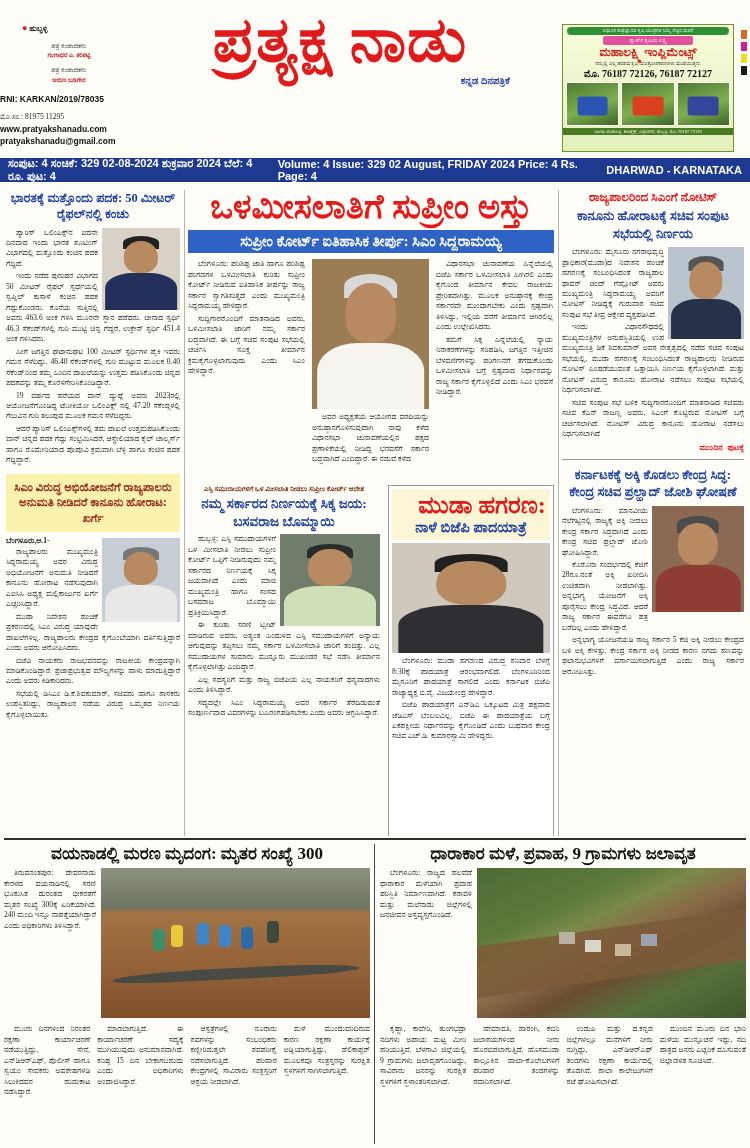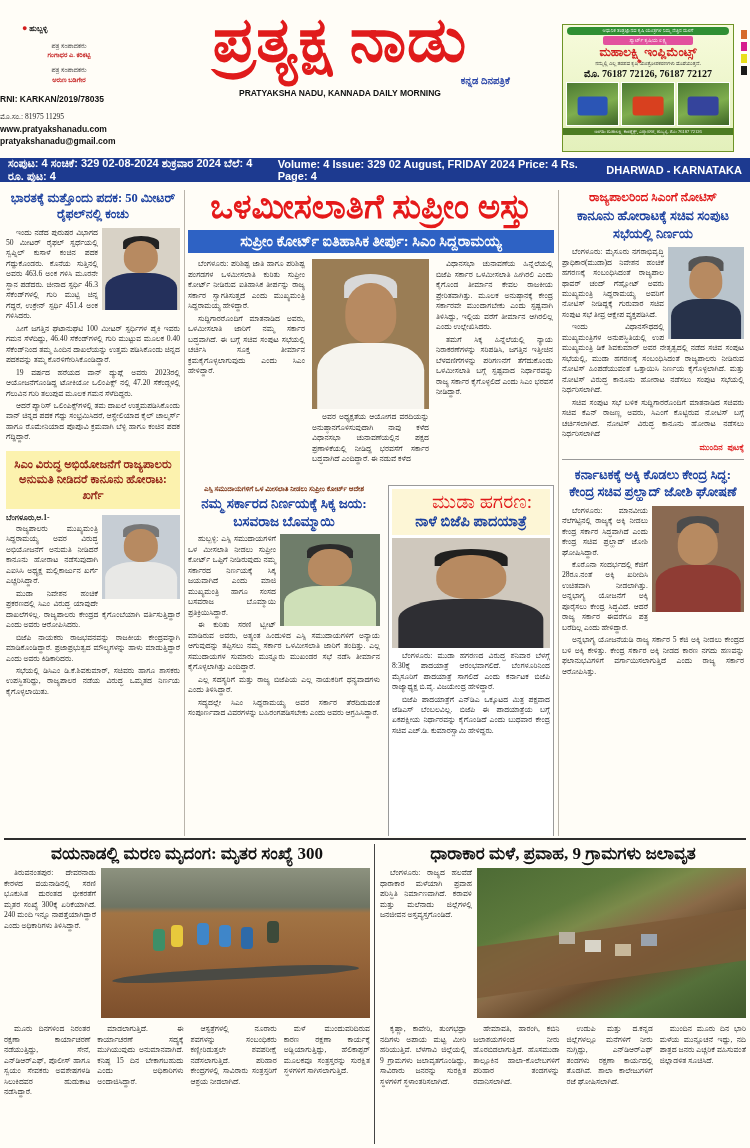--- a/index.html
+++ b/index.html
@@ -71,21 +71,21 @@
   .lead-cols{display:flex;gap:7px;height:218px;overflow:hidden;}
   .lead-col{width:117px;}
   .cm-photo{width:117px;height:150px;margin-bottom:3px;--pbg:#9a7d55;--shirt:#f6f4ee;--hair:#d8d8d8;}
   .mid-row{display:flex;gap:8px;margin-top:8px;height:372px;overflow:hidden;}
   .bommai{width:192px;}
   .kicker{color:#7a3010;font-weight:bold;font-size:7px;text-align:center;margin-bottom:2px;}
   .bommai-head{color:#1a3f9e;font-weight:bold;font-size:13.5px;line-height:1.3;text-align:center;margin:0 0 4px;}
   .bommai-photo{float:right;width:100px;height:92px;margin:0 0 3px 4px;--pbg:#6f7d6a;--shirt:#cfe0b8;--hair:#2b2b2b;}
   .muda{width:158px;border:1px solid #9a9a9a;padding:3px;background:#fff;}
   .muda-head{background:#fdf6d6;text-align:center;padding:3px 1px 4px;}
-  .muda-l1{color:#e01a1a;font-weight:normal;font-size:19px;line-height:1.1;display:block;margin-left:22px;}
+  .muda-l1{color:#e01a1a;font-weight:bold;font-size:24px;line-height:1.1;display:block;margin-left:22px;}
   .muda-l2{color:#1a3f9e;font-weight:bold;font-size:14.5px;line-height:1.2;display:block;}
   .muda-photo{width:100%;height:110px;margin:3px 0;--pbg:#cfc8bd;--shirt:#2e2e33;--hair:#20201f;}
   
   .col-right{position:absolute;left:562px;top:190px;width:182px;height:646px;overflow:hidden;}
   .h-red{color:#e01a1a;font-weight:bold;font-size:12px;text-align:center;margin:0 0 2px;}
   .h-blue2{color:#1a3f9e;font-weight:bold;font-size:13px;line-height:1.35;text-align:center;margin:0 0 5px;}
   .dks-photo{float:right;width:76px;height:92px;margin:0 0 3px 4px;--pbg:#b9c4cc;--shirt:#27324a;--hair:#555;}
   .cont{color:#e01a1a;font-weight:bold;font-size:8px;text-align:right;font-family:Liberation Mono, monospace;}
   .rule{border:none;border-top:1px solid #999;margin:6px 0;}
   .joshi-photo{float:right;width:92px;height:106px;margin:0 0 3px 4px;--pbg:#8a6a52;--shirt:#8f3c34;--hair:#4c4c4c;}
@@ -127,21 +127,20 @@
       </div>
       <div class="rni">RNI: KARKAN/2019/78035</div>
       <div class="ph">ಮೊ.ಸಂ.: 81975 11295</div>
       <div class="web">www.pratyakshanadu.com</div>
       <div class="mail">pratyakshanadu@gmail.com</div>
     </div>
 
     <div class="title-wrap">
       <div class="np-title">ಪ್ರತ್ಯಕ್ಷ ನಾಡು</div>
       <span class="sub-kn">ಕನ್ನಡ ದಿನಪತ್ರಿಕೆ</span>
-      <span class="sub-en">PRATYAKSHA NADU, KANNADA DAILY MORNING</span>
     </div>
 
     <div class="ad">
       <div class="ad-top">ಆಧುನಿಕ ತಂತ್ರಜ್ಞಾನದ ಕೃಷಿ ಯಂತ್ರಗಳ ನಿಮ್ಮ ನೆಚ್ಚಿನ ಮಳಿಗೆ</div>
       <div class="ad-ribbon">ಸ್ಮಾರ್ಟ್ ಕೃಷಿಯ ಲಕ್ಷ್ಯ</div>
       <div class="ad-name">ಮಹಾಲಕ್ಷ್ಮಿ ಇಂಪ್ಲಿಮೆಂಟ್ಸ್</div>
       <div class="ad-desc">ನಮ್ಮಲ್ಲಿ ಎಲ್ಲ ತರಹದ ಕೃಷಿ ಯಂತ್ರೋಪಕರಣಗಳು ದೊರೆಯುತ್ತವೆ.</div>
       <div class="ad-phone">ಮೊ. 76187 72126, 76187 72127</div>
       <div class="ad-row">
         <div class="ad-img">
@@ -178,20 +177,21 @@
   <div class="col-left">
     <div>
       <h2 class="h-blue">ಭಾರತಕ್ಕೆ ಮತ್ತೊಂದು ಪದಕ: 50 ಮೀಟರ್ ರೈಫಲ್‌ನಲ್ಲಿ ಕಂಚು</h2>
       <div class="body-txt">
         <div class="photo medal-photo" style="--pbg:#d8d2c6;--shirt:#24305c;--hair:#222;">
           <i class="hair"></i>
             <i class="head"></i>
             <i class="torso"></i>
         </div>
         <div>
+            <p>ಪ್ಯಾರಿಸ್ ಒಲಿಂಪಿಕ್ಸ್‌ನ ಐದನೇ ದಿನವಾದ ಇಂದು ಭಾರತ ಶೂಟಿಂಗ್ ವಿಭಾಗದಲ್ಲಿ ಮತ್ತೊಂದು ಕಂಚಿನ ಪದಕ ಗೆದ್ದಿದೆ.</p>
             <p>ಇಂದು ನಡೆದ ಪುರುಷರ ವಿಭಾಗದ 50 ಮೀಟರ್ ರೈಫಲ್ ಸ್ಪರ್ಧೆಯಲ್ಲಿ ಸ್ವಪ್ನಿಲ್ ಕುಸಾಳೆ ಕಂಚಿನ ಪದಕ ಗೆದ್ದುಕೊಂಡರು. ಕೊನೆಯ ಸುತ್ತಿನಲ್ಲಿ ಅವರು 463.6 ಅಂಕ ಗಳಿಸಿ ಮೂರನೇ ಸ್ಥಾನ ಪಡೆದರು. ಚೀನಾದ ಸ್ಪರ್ಧಿ 46.3 ಸೆಕೆಂಡ್‌ಗಳಲ್ಲಿ ಗುರಿ ಮುಟ್ಟಿ ಚಿನ್ನ ಗೆದ್ದರೆ, ಉಕ್ರೇನ್ ಸ್ಪರ್ಧಿ 451.4 ಅಂಕ ಗಳಿಸಿದರು.</p>
             <p>ಹೀಗೆ ಜಗತ್ತಿನ ಘಟಾನುಘಟಿ 100 ಮೀಟರ್ ಸ್ಪರ್ಧಿಗಳ ಪೈಕಿ ಇವರು ಗಮನ ಸೆಳೆದಿದ್ದು, 46.40 ಸೆಕೆಂಡ್‌ಗಳಲ್ಲಿ ಗುರಿ ಮುಟ್ಟುವ ಮೂಲಕ 0.40 ಸೆಕೆಂಡ್‌ನಿಂದ ತಮ್ಮ ಹಿಂದಿನ ದಾಖಲೆಯನ್ನು ಉತ್ತಮ ಪಡಿಸಿಕೊಂಡು ಚಿನ್ನದ ಪದಕವನ್ನು ತಮ್ಮ ಕೊರಳಿಗೇರಿಸಿಕೊಂಡಿದ್ದಾರೆ.</p>
             <p>19 ವರ್ಷದ ಹರೆಯದ ವಾನ್ ದ್ಯುಪ್ಲೆ ಅವರು 2023ರಲ್ಲಿ ಆಯೋಜನೆಗೊಂಡಿದ್ದ ಟೋಕಿಯೋ ಒಲಿಂಪಿಕ್ಸ್ ನಲ್ಲಿ 47.20 ಸೆಕೆಂಡ್ಗಳಲ್ಲಿ ಗೆಲುವಿನ ಗುರಿ ತಲುಪುವ ಮೂಲಕ ಗಮನ ಸೆಳೆದಿದ್ದರು.</p>
             <p>ಆದರೆ ಪ್ಯಾರಿಸ್ ಒಲಿಂಪಿಕ್ಸ್‌ಗಳಲ್ಲಿ ತಮ ದಾಖಲೆ ಉತ್ತಮಪಡಿಸಿಕೊಂಡು ವಾನ್ ಚಿನ್ನದ ಪದಕ ಗೆದ್ದು ಸಂಭ್ರಮಿಸಿದರೆ, ಆಸ್ಟ್ರೇಲಿಯಾದ ಕೈಲ್ ಚಾಲ್ಮರ್ಸ್ ಹಾಗೂ ರೊಮೇನಿಯಾದ ಪೊಪೊವಿ ಕ್ರಮವಾಗಿ ಬೆಳ್ಳಿ ಹಾಗೂ ಕಂಚಿನ ಪದಕ ಗೆದ್ದಿದ್ದಾರೆ.</p>
           </div>
       </div>
     </div>
 
     <div class="kharge-box">
       <h2 class="h-maroon">ಸಿಎಂ ವಿರುದ್ಧ ಅಭಿಯೋಜನೆಗೆ ರಾಜ್ಯಪಾಲರು ಅನುಮತಿ ನೀಡಿದರೆ ಕಾನೂನು ಹೋರಾಟ: ಖರ್ಗೆ</h2>

